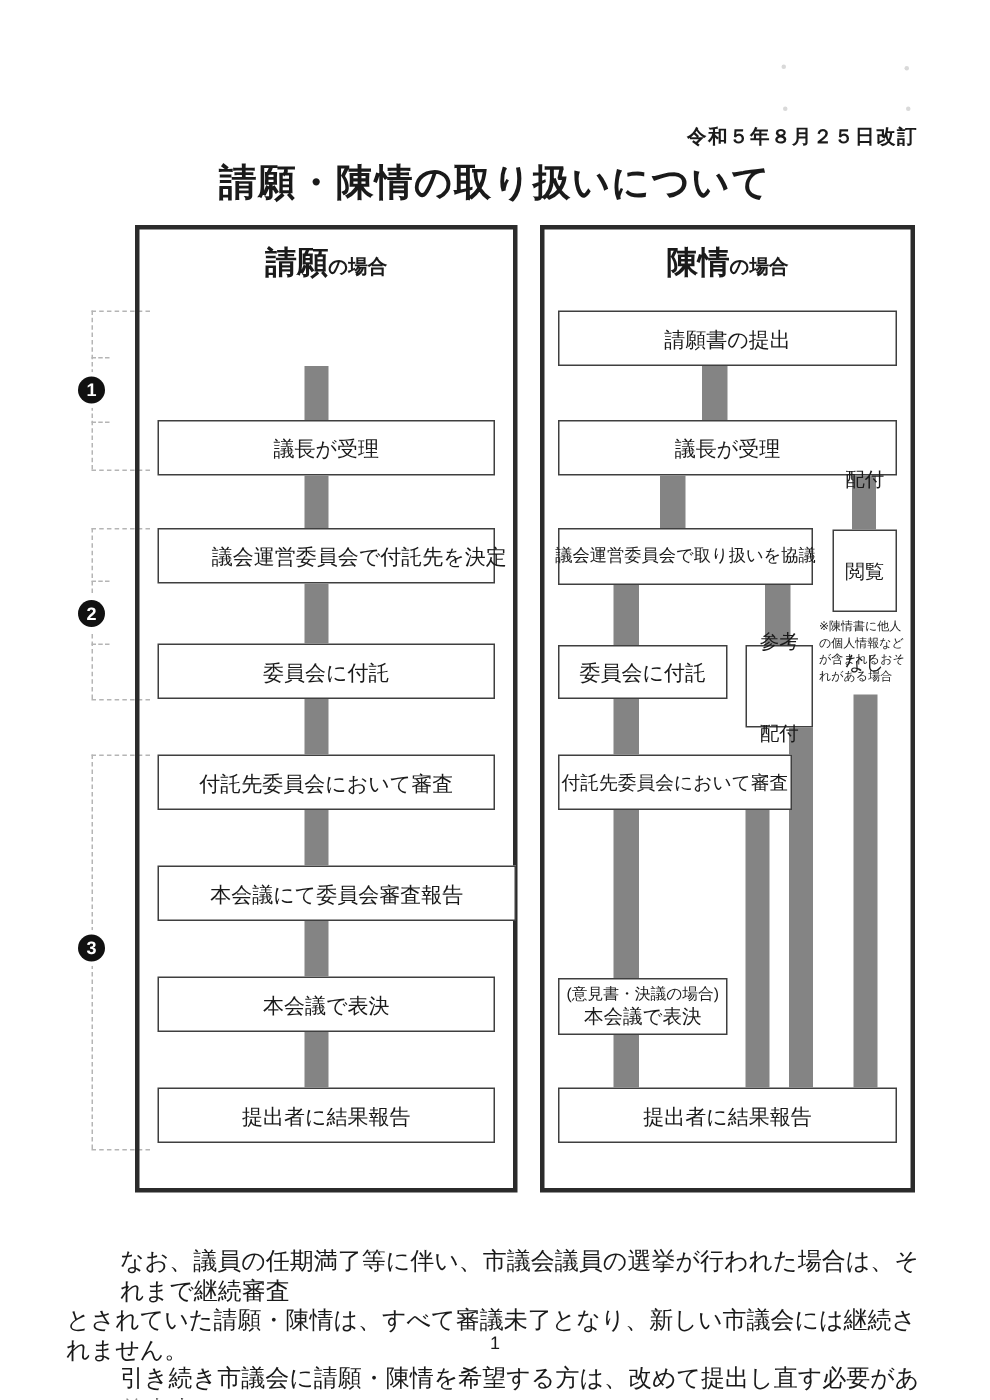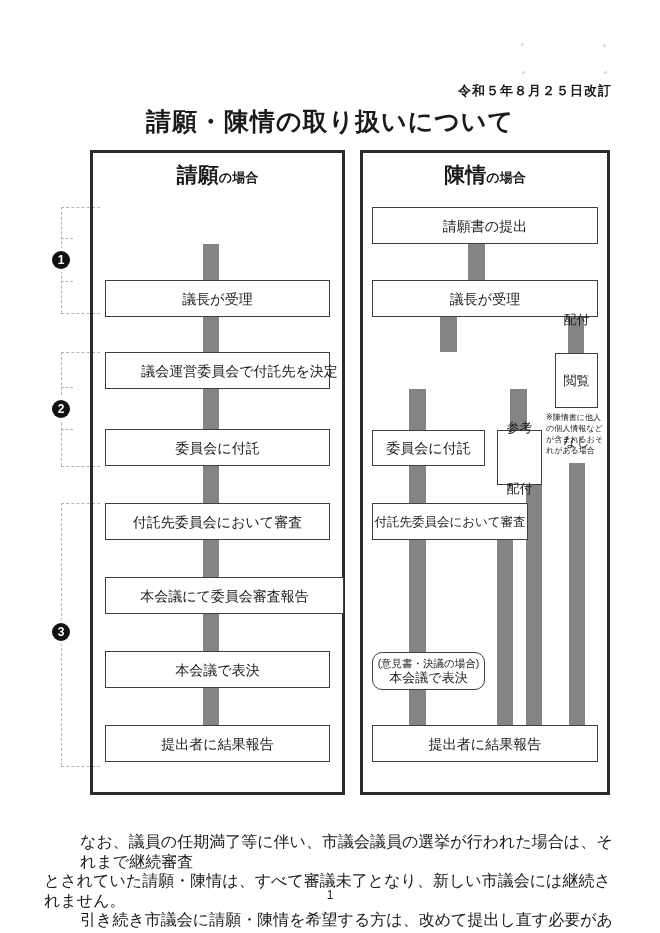--- a/index.html
+++ b/index.html
@@ -113,20 +113,21 @@
   <div class="bar" style="left:147px;top:236px;width:17px;height:41px;"></div>
   <div class="bar" style="left:46px;top:313px;width:17px;height:37px;"></div>
   <div class="bar" style="left:163px;top:332px;width:16px;height:240px;"></div>
   <div class="bar" style="left:206px;top:310px;width:16px;height:262px;"></div>
   <div class="bar" style="left:46px;top:387px;width:17px;height:112px;"></div>
   <div class="bar" style="left:134px;top:387px;width:16px;height:185px;"></div>
   <div class="bar" style="left:46px;top:537px;width:17px;height:35px;"></div>
 
   <div class="fbox" style="left:9px;top:54px;width:226px;height:37px;">請願書の提出</div>
   <div class="fbox" style="left:9px;top:127px;width:226px;height:37px;">議長が受理</div>
+  <div class="fbox tight" style="left:9px;top:199px;width:170px;height:38px;">議会運営委員会で取り扱いを協議</div>
 
   <div class="fbox multiline vstack" style="left:192px;top:200px;width:43px;height:55px;">
     <span>配付</span>
     <span>閲覧</span>
     <span>なし</span>
   </div>
 
   <div class="fbox" style="left:9px;top:277px;width:113px;height:36px;">委員会に付託</div>
 
   <div class="fbox multiline vstack" style="left:134px;top:277px;width:45px;height:55px;">
@@ -136,21 +137,21 @@
 
   <div class="abs side-note" style="left:183px;top:259px;width:62px;">
     <div>※陳情書に他人</div>
     <div>の個人情報など</div>
     <div>が含まれるおそ</div>
     <div>れがある場合</div>
   </div>
 
   <div class="fbox mid" style="left:9px;top:350px;width:156px;height:37px;">付託先委員会において審査</div>
 
-  <div class="fbox multiline" style="left:9px;top:499px;width:113px;height:38px;border-radius:10px;">
+  <div class="fbox multiline" style="left:9px;top:499px;width:113px;height:38px;">
     <span class="cond-line">(意見書・決議の場合)</span>
     <span class="vote-line">本会議で表決</span>
   </div>
 
   <div class="fbox" style="left:9px;top:572px;width:226px;height:37px;">提出者に結果報告</div>
 </div>
 
 <div class="abs footnote">
   <div class="indent">なお、議員の任期満了等に伴い、市議会議員の選挙が行われた場合は、それまで継続審査</div>
   <div>とされていた請願・陳情は、すべて審議未了となり、新しい市議会には継続されません。</div>

